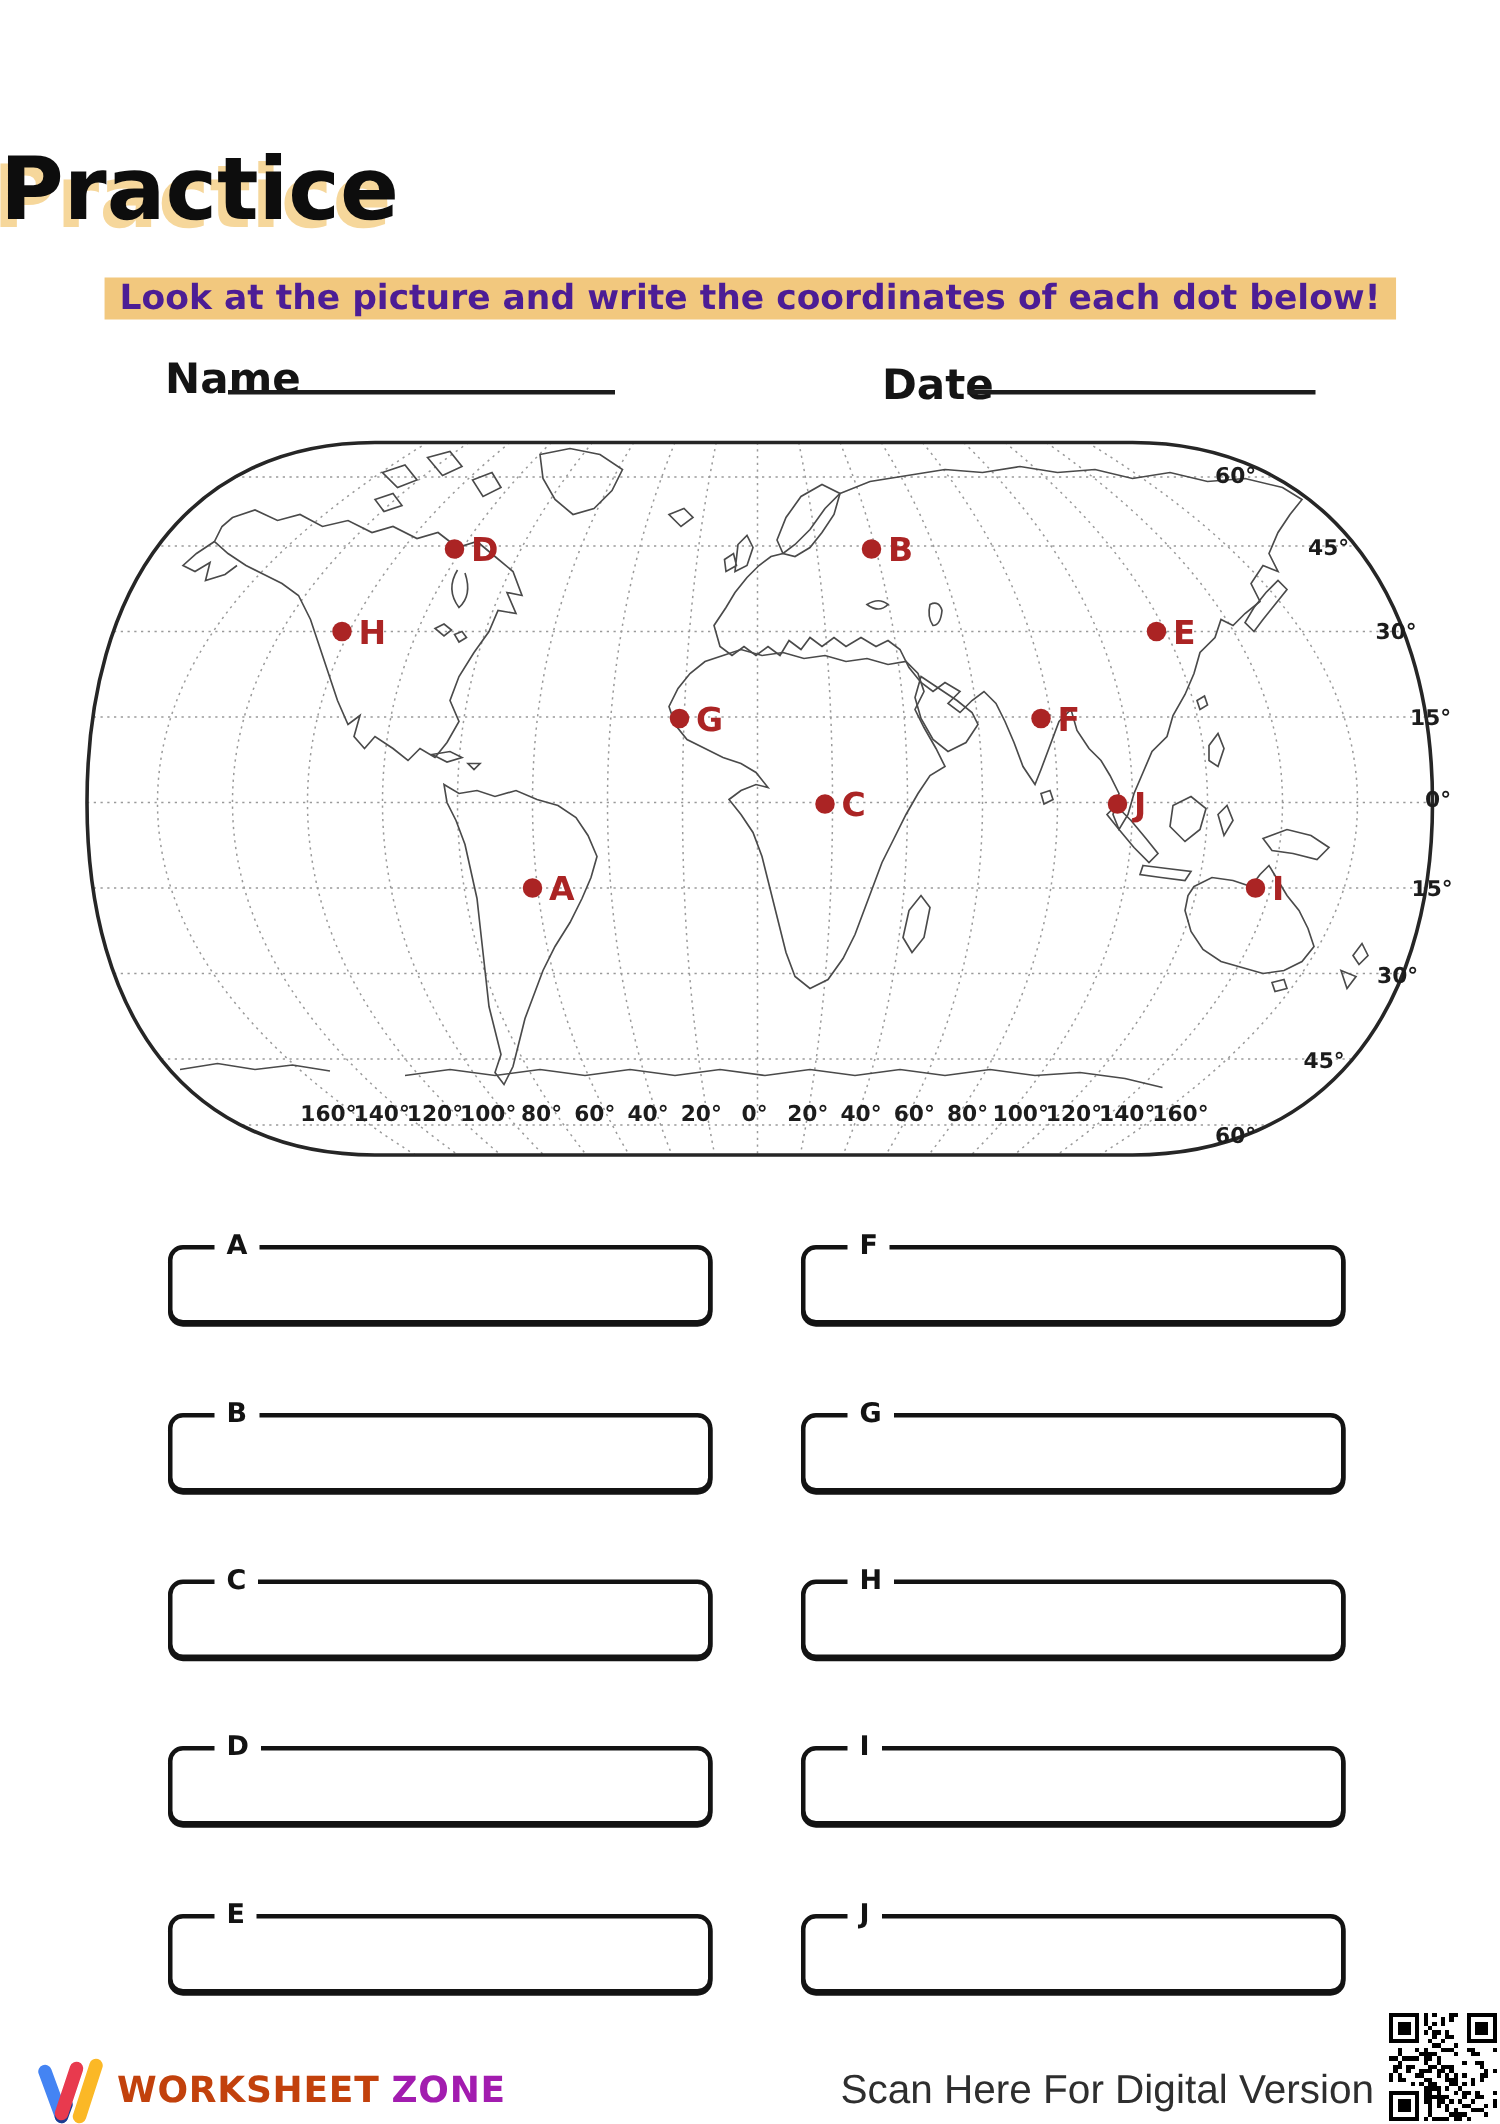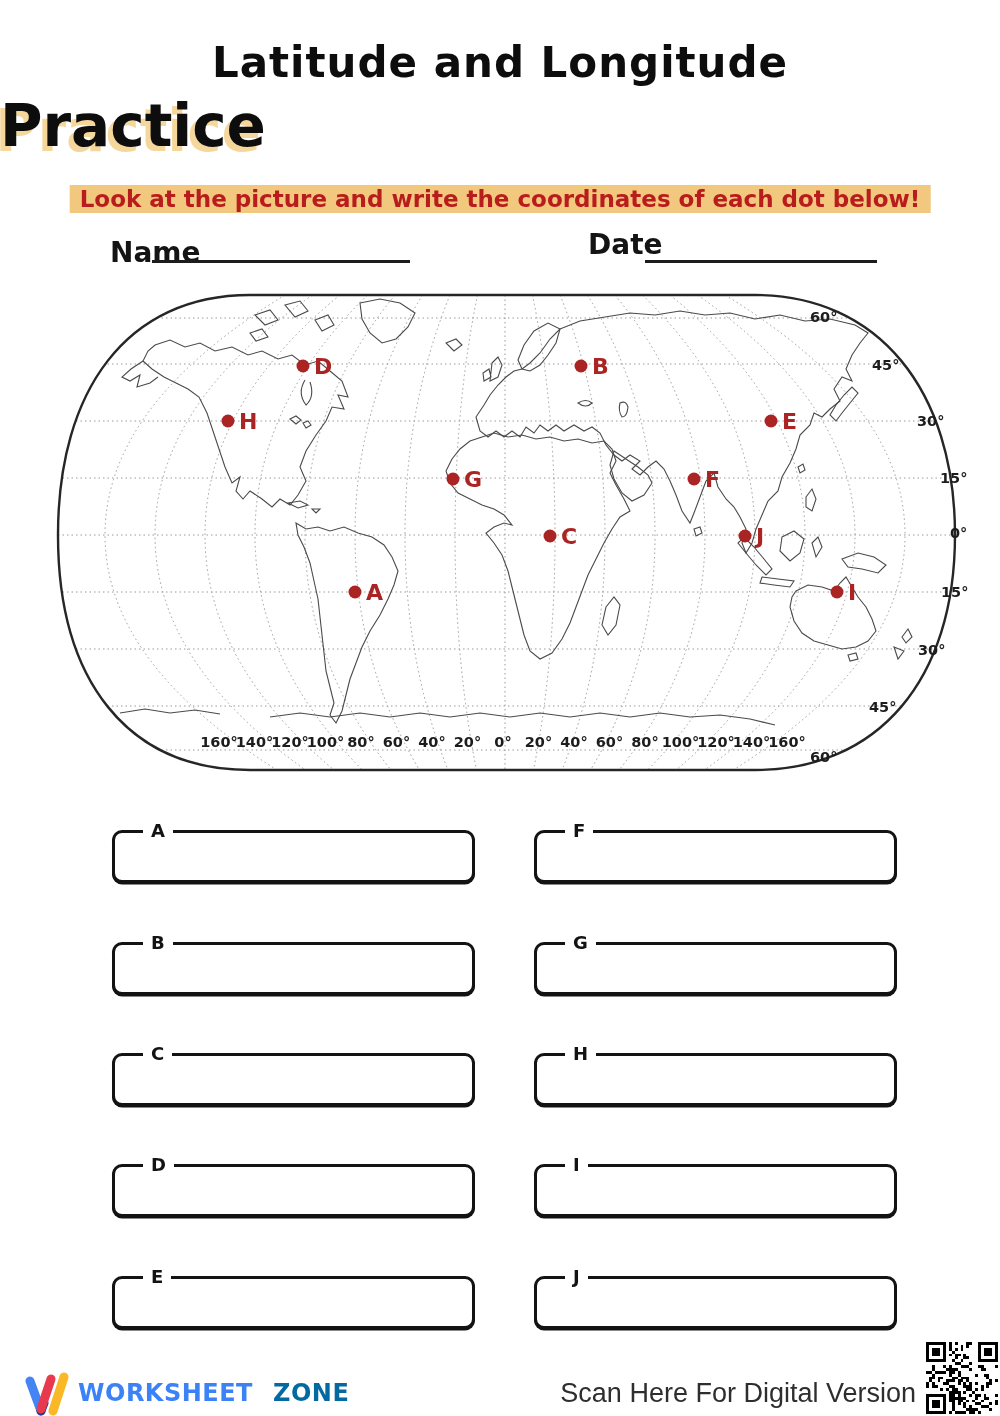--- a/index.html
+++ b/index.html
@@ -6,47 +6,46 @@
   .page{position:relative;width:1000px;height:1416px;background:#ffffff;overflow:hidden;
         font-family:"DejaVu Sans","Liberation Sans",sans-serif;color:#111;}
   
   .title-line1{position:absolute;top:38px;left:0;width:100%;text-align:center;
                font-size:42px;font-weight:bold;letter-spacing:1px;color:#0d0d0d;}
   .title-line2{position:absolute;top:92px;left:0;width:100%;text-align:left;
                font-size:58px;font-weight:bold;color:#0d0d0d;
                text-shadow:-5px 5px 0 var(--tan-light);}
   .instruction{position:absolute;top:185px;left:50%;transform:translateX(-50%);
                background:var(--tan);padding:1px 10px;white-space:nowrap;
-               font-size:23px;font-weight:bold;color:#b91c1c;}
+               font-size:23px;font-weight:bold;color:#4c1d95;}
   .field-label{position:absolute;font-size:28px;font-weight:bold;color:#141414;}
   .field-line{position:absolute;border-bottom:3px solid #1c1c1c;height:0;}
   
   .abox{position:absolute;width:357px;height:47px;border:3px solid #131313;border-radius:10px;
         background:#fff;box-shadow:0 1.5px 0 #131313;}
   .abox-letter{position:absolute;top:-13px;left:28px;background:#fff;padding:0 8px;
                font-size:18px;font-weight:bold;color:#131313;line-height:22px;}
   
   .logo-wrap{position:absolute;left:20px;top:1367px;height:52px;display:flex;align-items:center;gap:6px;}
   .brand{font-weight:bold;font-size:24px;letter-spacing:0.5px;}
   .scan-text{position:absolute;top:1378px;left:0;width:916px;text-align:right;
              font-size:27px;color:#2e2e2e;font-family:"Liberation Sans",sans-serif;}
   svg text{font-family:"DejaVu Sans","Liberation Sans",sans-serif;}
 </style>
 </head>
 <body>
 
 <div class="page">
 
-  <div class="title-line1">Latitude and Longitude</div>
   <div class="title-line2">Practice</div>
   <div class="instruction">Look at the picture and write the coordinates of each dot below!</div>
 
   <div class="field-label" style="left:110px;top:236px;">Name</div>
   <div class="field-line" style="left:152px;top:260px;width:258px;"></div>
-  <div class="field-label" style="left:588px;top:228px;">Date</div>
+  <div class="field-label" style="left:588px;top:240px;">Date</div>
   <div class="field-line" style="left:645px;top:260px;width:232px;"></div>
 
   <svg id="map-svg" style="position:absolute;left:0;top:285px;" width="1000" height="500" viewBox="0 0 1000 500">
     <defs>
       <clipPath id="mapclip">
         <path d="M 250,10 L 755,10 C 878,10 955,105 955,250 C 955,395 878,485 755,485 L 250,485 C 127,485 58,395 58,250 C 58,105 127,10 250,10 Z"></path>
       </clipPath>
     </defs>
 
     <g id="graticule" clip-path="url(#mapclip)" stroke="#9a9a9a" stroke-width="1" stroke-dasharray="1.5 3" fill="none">
@@ -200,22 +199,22 @@
       </div>
     </div>
 
   <div class="logo-wrap">
     <svg width="52" height="48" viewBox="0 0 52 48">
       <line x1="10" y1="12" x2="21" y2="42" stroke="#4484f3" stroke-width="9" stroke-linecap="round"></line>
       <line x1="21" y1="42" x2="24" y2="34" stroke="#1d3c8f" stroke-width="9" stroke-linecap="round"></line>
       <line x1="31" y1="10" x2="21" y2="40" stroke="#e83a4e" stroke-width="9" stroke-linecap="round"></line>
       <line x1="44" y1="8" x2="33" y2="42" stroke="#fbb826" stroke-width="9" stroke-linecap="round"></line>
     </svg>
-    <span class="brand" style="color:#3b82f6;">WORKSHEET</span>
-    <span class="brand" style="color:#0369a1;margin-left:14px;">ZONE</span>
+    <span class="brand" style="color:#c2410c;">WORKSHEET</span>
+    <span class="brand" style="color:#a21caf;margin-left:2px;">ZONE</span>
   </div>
 
   <div class="scan-text">Scan Here For Digital Version</div>
 
   <svg id="qr-svg" style="position:absolute;left:924px;top:1342px;" width="76" height="72" viewBox="0 0 25 25" shape-rendering="crispEdges">
       <rect x="0" y="0" width="25" height="25" fill="#fff"></rect>
       <rect x="8" y="0" width="1" height="1" fill="#000"></rect>
       <rect x="10" y="0" width="1" height="1" fill="#000"></rect>
       <rect x="14" y="0" width="1" height="1" fill="#000"></rect>
       <rect x="15" y="0" width="1" height="1" fill="#000"></rect>

